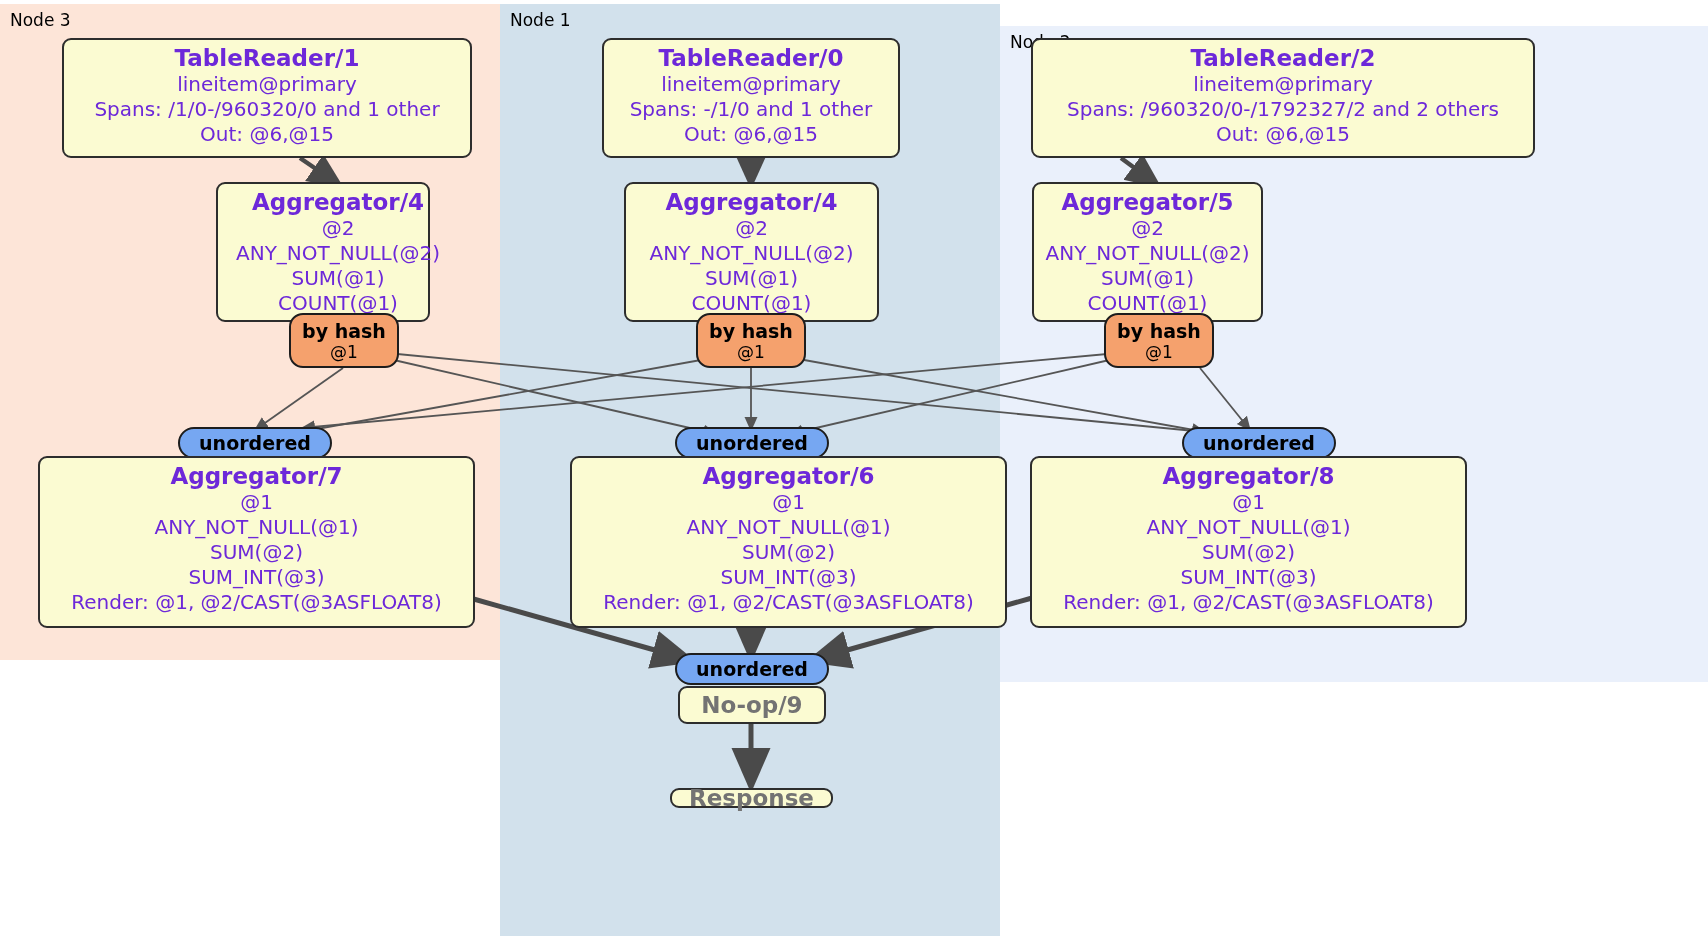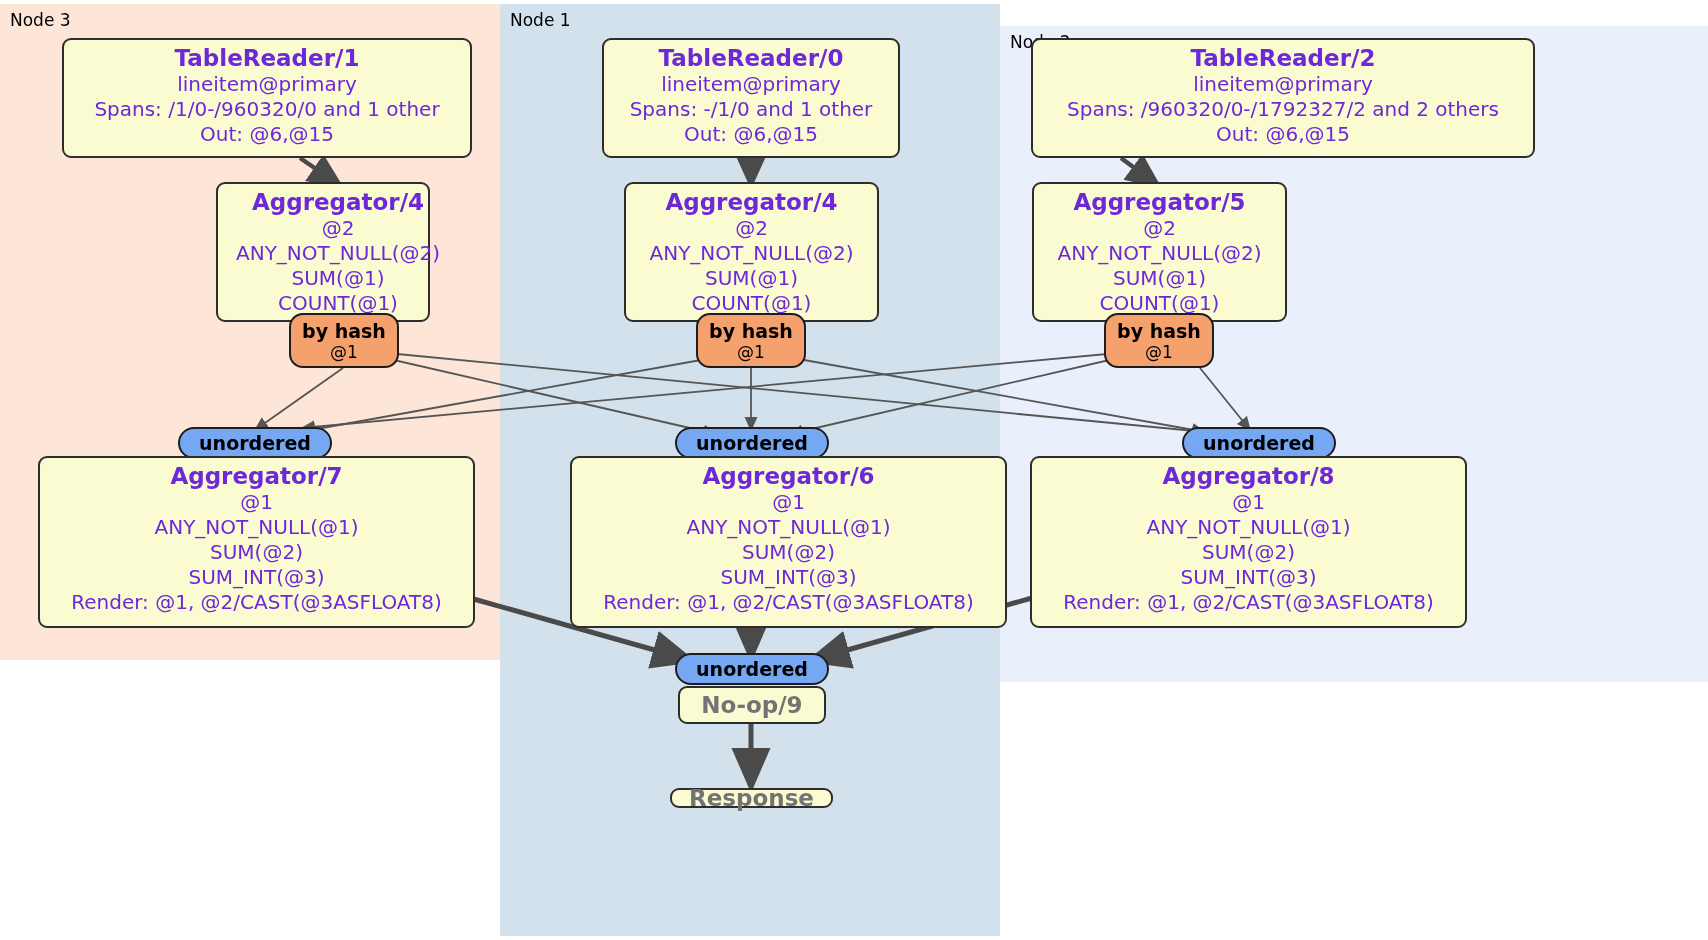--- a/index.html
+++ b/index.html
@@ -127,21 +127,21 @@
   </div>
 
   <div class="box" style="left:624px;top:182px;width:255px;height:140px;">
     <div class="title">Aggregator/4</div>
     <div class="line">@2</div>
     <div class="line">ANY_NOT_NULL(@2)</div>
     <div class="line">SUM(@1)</div>
     <div class="line">COUNT(@1)</div>
   </div>
 
-  <div class="box" style="left:1032px;top:182px;width:255px;height:140px;">
+  <div class="box" style="left:1032px;top:182px;width:231px;height:140px;">
     <div class="title">Aggregator/5</div>
     <div class="line">@2</div>
     <div class="line">ANY_NOT_NULL(@2)</div>
     <div class="line">SUM(@1)</div>
     <div class="line">COUNT(@1)</div>
   </div>
 
   <div class="badge badge-hash" style="left:289px;top:313px;width:110px;height:55px;">
     <div class="bh-title">by hash</div>
     <div class="bh-sub">@1</div>

